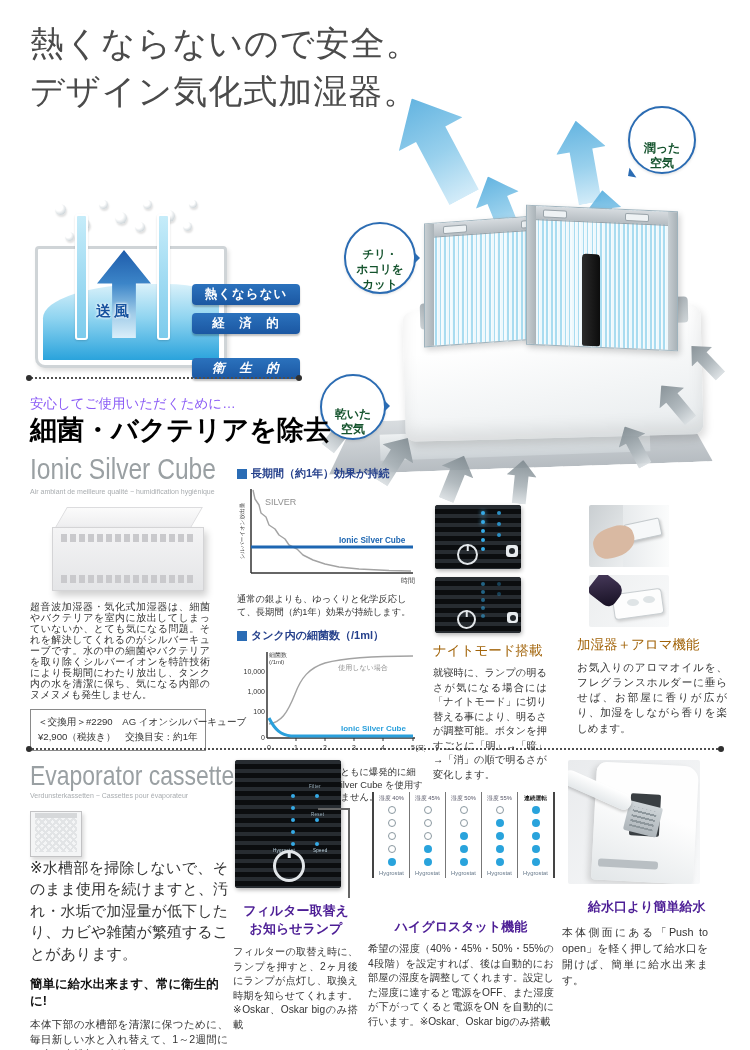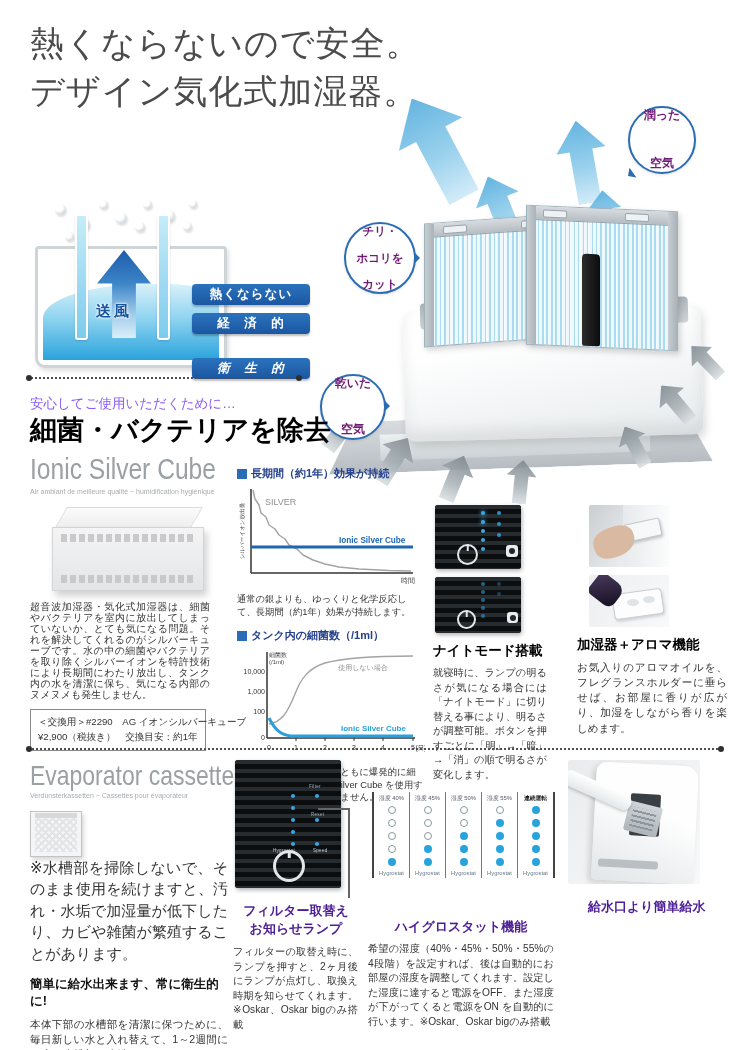--- a/index.html
+++ b/index.html
@@ -9,50 +9,50 @@
   
   .headline{left:30px;top:20px;font-size:34px;line-height:1.4;color:#4b4b4b;letter-spacing:1px;}
   
   .droplet{position:absolute;border-radius:50%;background:radial-gradient(circle at 35% 30%,#ffffff 35%,#cfd6da 75%,#b9c1c6);box-shadow:1px 2px 2px rgba(0,0,0,.12);}
   .basin{position:absolute;left:0;top:48px;width:186px;height:116px;background:#fff;border:3px solid #cfd4d7;border-radius:4px 4px 10px 10px;box-shadow:2px 3px 4px rgba(0,0,0,.12);overflow:hidden;}
   .water{position:absolute;left:5px;right:5px;bottom:5px;height:76px;background:linear-gradient(180deg,#d9f1fa 0%,#8fd4f0 45%,#2aa3dc 100%);border-radius:60% 30% 0 0/45% 22% 0 0;}
   .tube{position:absolute;width:9px;background:linear-gradient(180deg,#c6ecf9,#7ccbec);border:2px solid #fff;border-radius:3px;box-shadow:0 1px 2px rgba(0,0,0,.15);}
   .fanarrow{position:absolute;clip-path:polygon(50% 0,100% 38%,72% 38%,72% 100%,28% 100%,28% 38%,0 38%);
             background:linear-gradient(180deg,#1e5cab 0%,#3c85c8 38%,#9fcbe8 72%,#dbeffa 100%);}
   .fanlabel{position:absolute;font-size:15px;font-weight:bold;color:#17539f;letter-spacing:3px;text-shadow:0 0 3px #fff,0 0 3px #fff;}
-  .badge{position:absolute;width:118px;height:21px;border-radius:4px;background:linear-gradient(180deg,#2b72bd,#1b57a2);
+  .badge{position:absolute;width:108px;height:21px;border-radius:4px;background:linear-gradient(180deg,#2b72bd,#1b57a2);
          color:#fff;font-size:12.5px;font-weight:bold;display:flex;align-items:center;justify-content:center;
          letter-spacing:1px;box-shadow:0 2px 2px rgba(0,0,0,.25);}
   
   .uarrow{position:absolute;clip-path:polygon(50% 0,100% 36%,73% 36%,73% 100%,27% 100%,27% 36%,0 36%);
           background:linear-gradient(180deg,#57aede 0%,#8fcceb 55%,#cfeaf8 100%);opacity:.92;}
   .garrow{position:absolute;clip-path:polygon(50% 0,100% 36%,73% 36%,73% 100%,27% 100%,27% 36%,0 36%);
           background:linear-gradient(180deg,#7e898f 0%,#aab3b8 60%,#dadfe2 100%);opacity:.9;}
-  .bubble{position:absolute;border:2px solid #2b6cb3;border-radius:50%;background:#fff;color:#701a75;
-          font-weight:bold;font-size:12px;line-height:1.3;display:flex;flex-direction:column;align-items:center;justify-content:space-between;text-align:center;box-shadow:0 1px 3px rgba(0,0,0,.12);}
+  .bubble{position:absolute;border:2px solid #2b6cb3;border-radius:50%;background:#fff;color:#14532d;
+          font-weight:bold;font-size:12px;line-height:1.3;display:flex;flex-direction:column;align-items:center;justify-content:flex-end;text-align:center;box-shadow:0 1px 3px rgba(0,0,0,.12);}
   .cassette{position:absolute;border:1px solid #9fb3bd;
             background:repeating-linear-gradient(90deg,#eef8fc 0 1.5px,#a9dcf0 1.5px 3px,#f4fbfe 3px 4.5px);
             box-shadow:2px 3px 6px rgba(0,0,0,.18);}
   .casstop{position:absolute;left:0;top:0;right:0;height:13px;background:linear-gradient(180deg,#d6dbdf,#b6bdc2);border-bottom:1px solid #98a2a8;}
   .slot{position:absolute;top:3px;width:22px;height:6px;background:#eef2f4;border-radius:2px;border:1px solid #9aa4aa;}
   .cassside{position:absolute;top:0;bottom:0;width:9px;background:linear-gradient(90deg,#c7ced2,#aab3b8);}
   
   .dotline{position:absolute;height:0;border-top:2px dotted #4e4e4e;}
   .dotline::before,.dotline::after{content:"";position:absolute;top:-4px;width:6px;height:6px;border-radius:50%;background:#2f2f2f;}
   .dotline::before{left:-2px;} .dotline::after{right:-2px;}
   
   .lead{font-size:13.5px;color:#8b5cf6;}
   .bigtitle{font-size:27px;font-weight:bold;color:#000;letter-spacing:0px;}
   .entitle{font-size:30px;color:#9aa0a3;transform:scaleX(.82);transform-origin:left;white-space:nowrap;display:inline-block;}
   .ensub{font-size:7px;color:#a9adb0;white-space:nowrap;}
   .p{font-size:10.2px;line-height:1.43;color:#333;text-align:justify;}
   .chead{display:flex;align-items:center;gap:4px;font-size:11px;font-weight:bold;color:#26418c;}
   .sq{width:10px;height:10px;background:#2a6cb5;flex:0 0 auto;}
   .cap{font-size:9.3px;line-height:1.35;color:#333;}
-  .fbold{font-size:13.5px;font-weight:bold;color:#000000;}
+  .fbold{font-size:13.5px;font-weight:normal;color:#a16207;}
   .replacebox{border:1px solid #8a8a8a;padding:5px 7px;font-size:9.6px;line-height:1.55;color:#333;white-space:nowrap;}
   
   .panel{position:absolute;background:#0d1013;border-radius:3px;overflow:hidden;box-shadow:1px 2px 4px rgba(0,0,0,.3);}
   .panel::before{content:"";position:absolute;inset:0;background:repeating-linear-gradient(180deg,#272c31 0 4px,#0b0d0f 4px 9px);}
   .ring{position:absolute;border:2.5px solid #e2e6e9;border-radius:50%;}
   .ring::after{content:"";position:absolute;left:50%;top:-2px;width:2.5px;height:7px;background:#e2e6e9;transform:translateX(-50%);}
   .chip{position:absolute;background:#e8ecef;border-radius:3px;}
   .chip::after{content:"";position:absolute;left:50%;top:50%;width:6px;height:6px;border-radius:50%;background:#23272b;transform:translate(-50%,-50%);}
   .ledc{position:absolute;width:4px;height:4px;border-radius:50%;background:#36aae6;}
   .tinylabel{position:absolute;font-size:4.5px;color:#9fb6c4;letter-spacing:.3px;}
@@ -375,13 +375,14 @@
   <div class="photo" style="position:relative;width:132px;height:124px;margin-left:6px;background:linear-gradient(135deg,#e9ebed,#f8f9fa);">
     <div style="position:absolute;left:26px;top:4px;width:102px;height:118px;background:linear-gradient(200deg,#fefefe 40%,#e2e6e8);border-radius:10px 14px 4px 4px;transform:rotate(3deg);box-shadow:-3px 3px 6px rgba(0,0,0,.15);"></div>
     <div style="position:absolute;left:62px;top:34px;width:30px;height:42px;background:#3a3f43;transform:rotate(3deg);border-radius:2px;"></div>
     <div style="position:absolute;left:58px;top:44px;width:34px;height:30px;background:linear-gradient(180deg,#cfd5d8,#aeb5ba);transform:rotate(14deg);border-radius:2px;">
       <div style="position:absolute;inset:5px;background:repeating-linear-gradient(0deg,#8e979c 0 2px,transparent 2px 5px);"></div>
     </div>
     <div style="position:absolute;left:-8px;top:22px;width:74px;height:16px;background:linear-gradient(180deg,#ffffff,#e4e8ea);border-radius:8px;transform:rotate(24deg);box-shadow:1px 2px 3px rgba(0,0,0,.18);"></div>
     <div style="position:absolute;left:30px;top:100px;width:60px;height:8px;background:#b9bfc3;border-radius:3px;transform:rotate(3deg);"></div>
   </div>
   <div class="bheading" style="margin-top:14px;text-align:left;margin-left:26px;">給水口より簡単給水</div>
+  <div class="p" style="margin-top:8px;width:146px;font-size:10.8px;line-height:1.5;">本体側面にある「Push to open」を軽く押して給水口を開けば、簡単に給水出来ます。</div>
 </div>
 
 </body></html>

